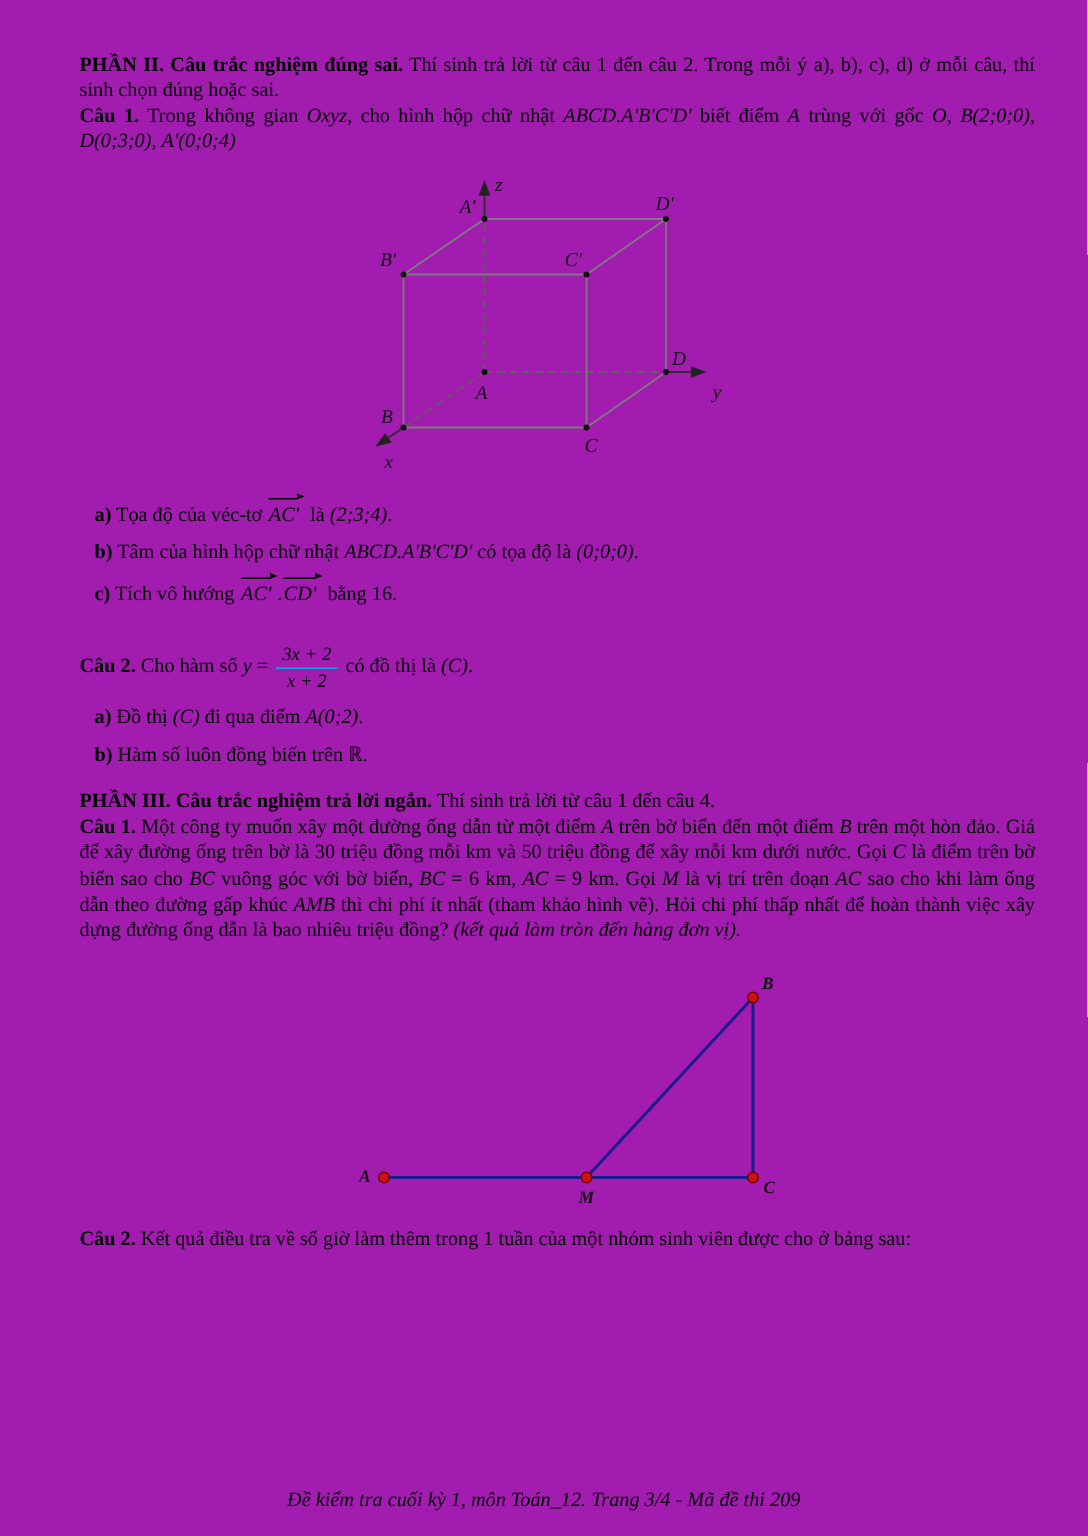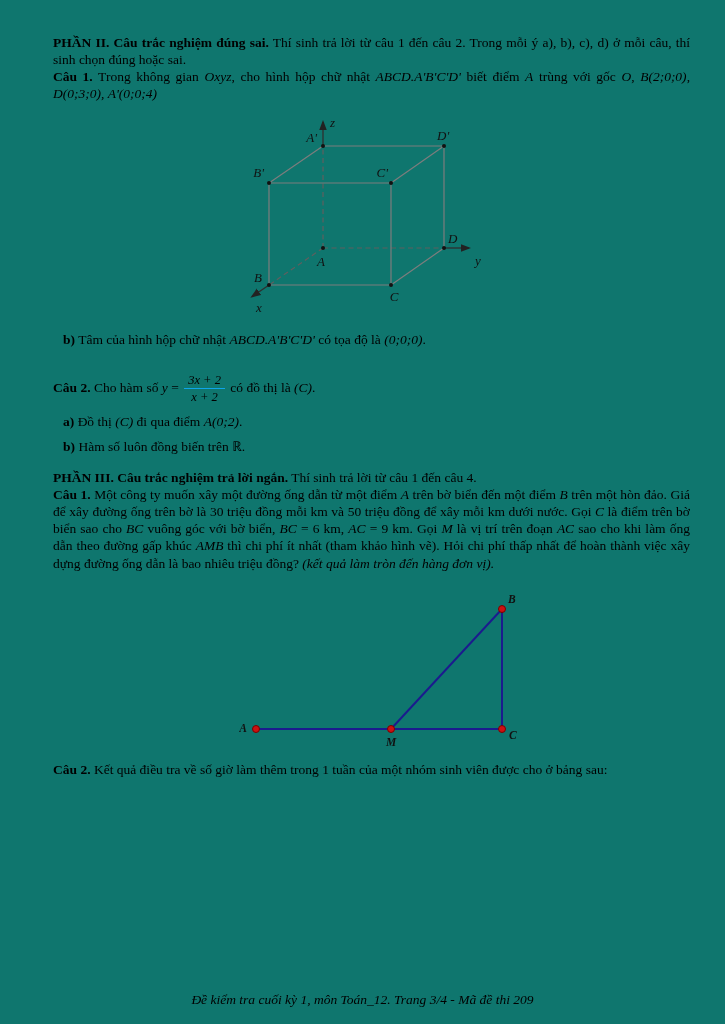--- a/index.html
+++ b/index.html
@@ -1,16 +1,16 @@
 <!DOCTYPE html>
 <html><head>
 <meta charset="utf-8">
 <style>
   html,body{margin:0;padding:0;background:#ffffff;}
-  .page{position:relative;width:725px;height:1024px;background:#0f766e;overflow:hidden;
+  .page{position:relative;width:725px;height:1024px;background:#a21caf;overflow:hidden;
         font-family:"Liberation Serif",serif;font-size:13.5px;line-height:1.27;color:#000;}
   .content{padding:34px 35px 0 53px;}
   p{margin:0;text-align:justify;}
   .b{font-weight:bold;}
   .i{font-style:italic;}
   .item{padding-left:10px;margin:8px 0;}
   .tight{margin:5px 0;}
   .sec{margin-top:14px;}
   .stem2{margin-top:25px;margin-bottom:6px;}
   
@@ -88,23 +88,25 @@
         <text class="flabel" x="198" y="31">D'</text>
         <text class="flabel" x="25" y="68" text-anchor="end">B'</text>
         <text class="flabel" x="149" y="68" text-anchor="end">C'</text>
         <text class="flabel" x="82" y="157" text-anchor="middle">A</text>
         <text class="flabel" x="23" y="173" text-anchor="end">B</text>
         <text class="flabel" x="155" y="192" text-anchor="middle">C</text>
         <text class="flabel" x="209" y="134">D</text>
       </svg>
     </div>
 
+    <p class="item"><span class="b">a)</span><span> Tọa độ của véc-tơ </span><span class="vec">AC'</span><span> là </span><span class="i">(2;3;4)</span><span>.</span></p>
 
     <p class="item"><span class="b">b)</span><span> Tâm của hình hộp chữ nhật </span><span class="i">ABCD.A'B'C'D'</span><span> có tọa độ là </span><span class="i">(0;0;0)</span><span>.</span></p>
 
+    <p class="item tight"><span class="b">c)</span><span> Tích vô hướng </span><span class="vec">AC'</span><span>.</span><span class="vec">CD'</span><span> bằng 16.</span></p>
 
 
     <p class="stem2"><span class="b">Câu 2.</span><span> Cho hàm số </span><span class="i">y</span><span> = </span><span class="frac"><span class="num">3x + 2</span><span class="den">x + 2</span></span><span> có đồ thị là </span><span class="i">(C)</span><span>.</span></p>
 
     <p class="item"><span class="b">a)</span><span> Đồ thị </span><span class="i">(C)</span><span> đi qua điểm </span><span class="i">A(0;2)</span><span>.</span></p>
 
     <p class="item tight"><span class="b">b)</span><span> Hàm số luôn đồng biến trên </span><span>ℝ</span><span>.</span></p>
 
 
 

